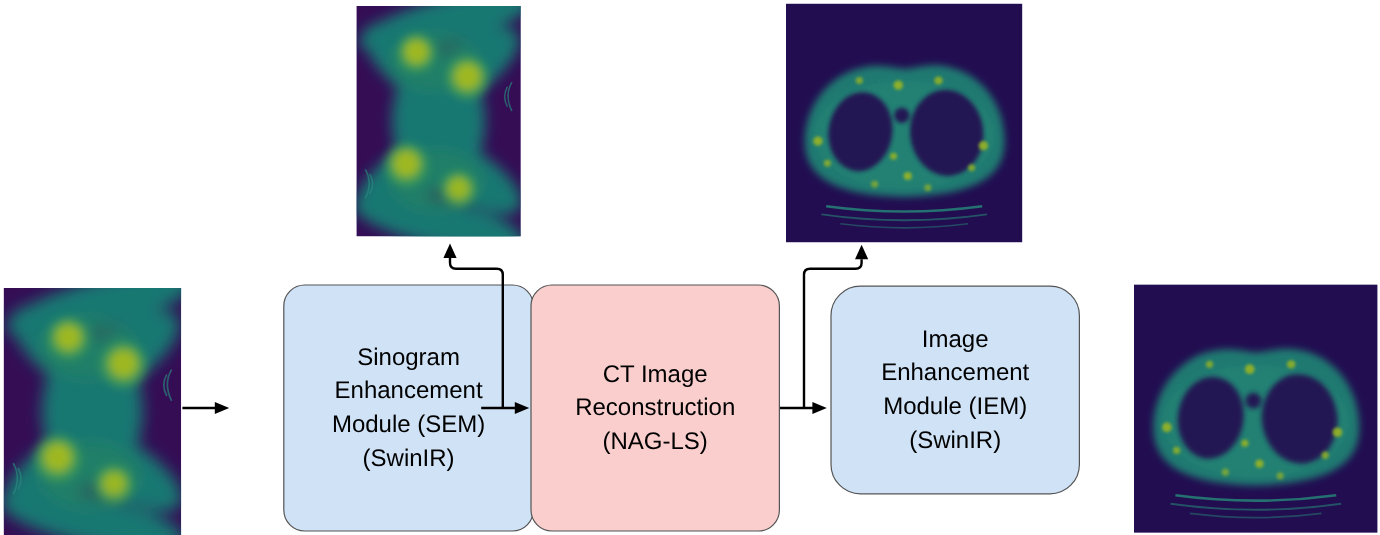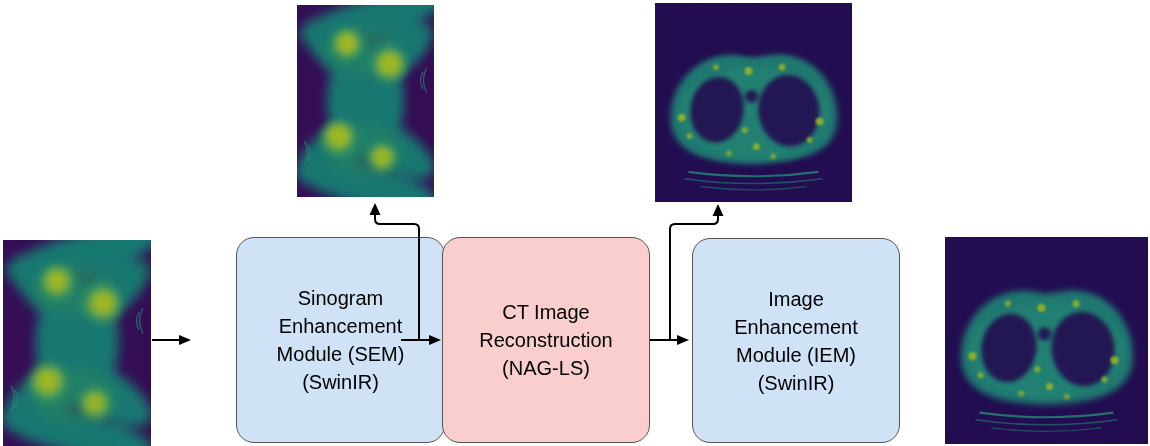--- a/index.html
+++ b/index.html
@@ -24,21 +24,21 @@
     text-align: center;
     white-space: pre-line;
     font-size: 20px;
     line-height: 28px;
     color: #000000;
   }
   .box-blue { background: #cfe2f6; }
   .box-pink { background: #f9cecd; }
   #box-sem   { left: 192px; top: 237px; width: 209px; height: 206px; margin-left: 44px; }
   #box-recon { left: 442px; top: 237px; width: 208px; height: 206px; }
-  #box-iem   { left: 692px; top: 238px; width: 208px; height: 205px; }
+  #box-iem   { left: 692px; top: 238px; width: 208px; height: 174px; border-radius: 25px; }
 
   figure.img { position: absolute; margin: 0; padding: 0; }
   figure.img svg { display: block; width: 100%; height: 100%; }
   #img-sino-in  { left: 3px;   top: 240px; width: 148px; height: 206px; }
   #img-sino-enh { left: 297px; top: 5px;   width: 137px; height: 192px; }
   #img-ct-mid   { left: 655px; top: 3px;   width: 197px; height: 199px; }
   #img-ct-out   { left: 945px; top: 237px; width: 203px; height: 207px; }
 
   .arrows {
     position: absolute;

